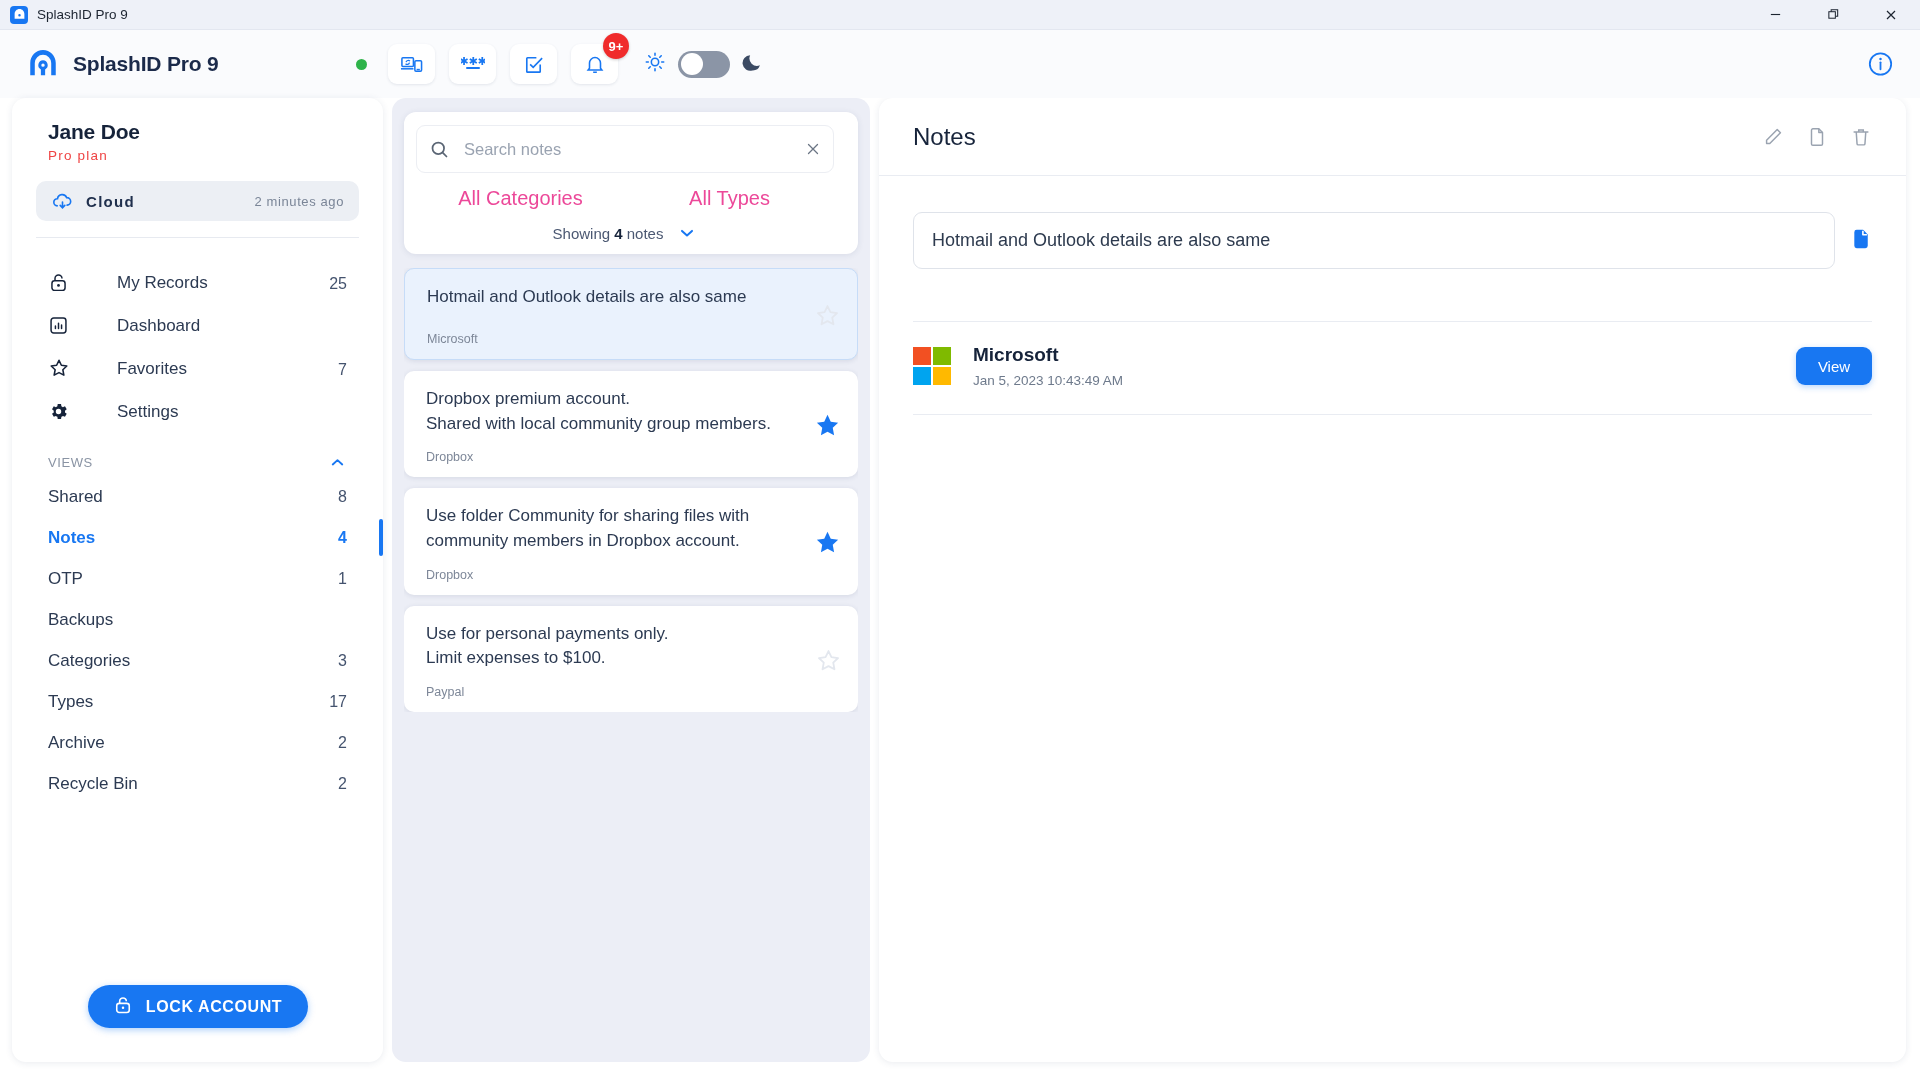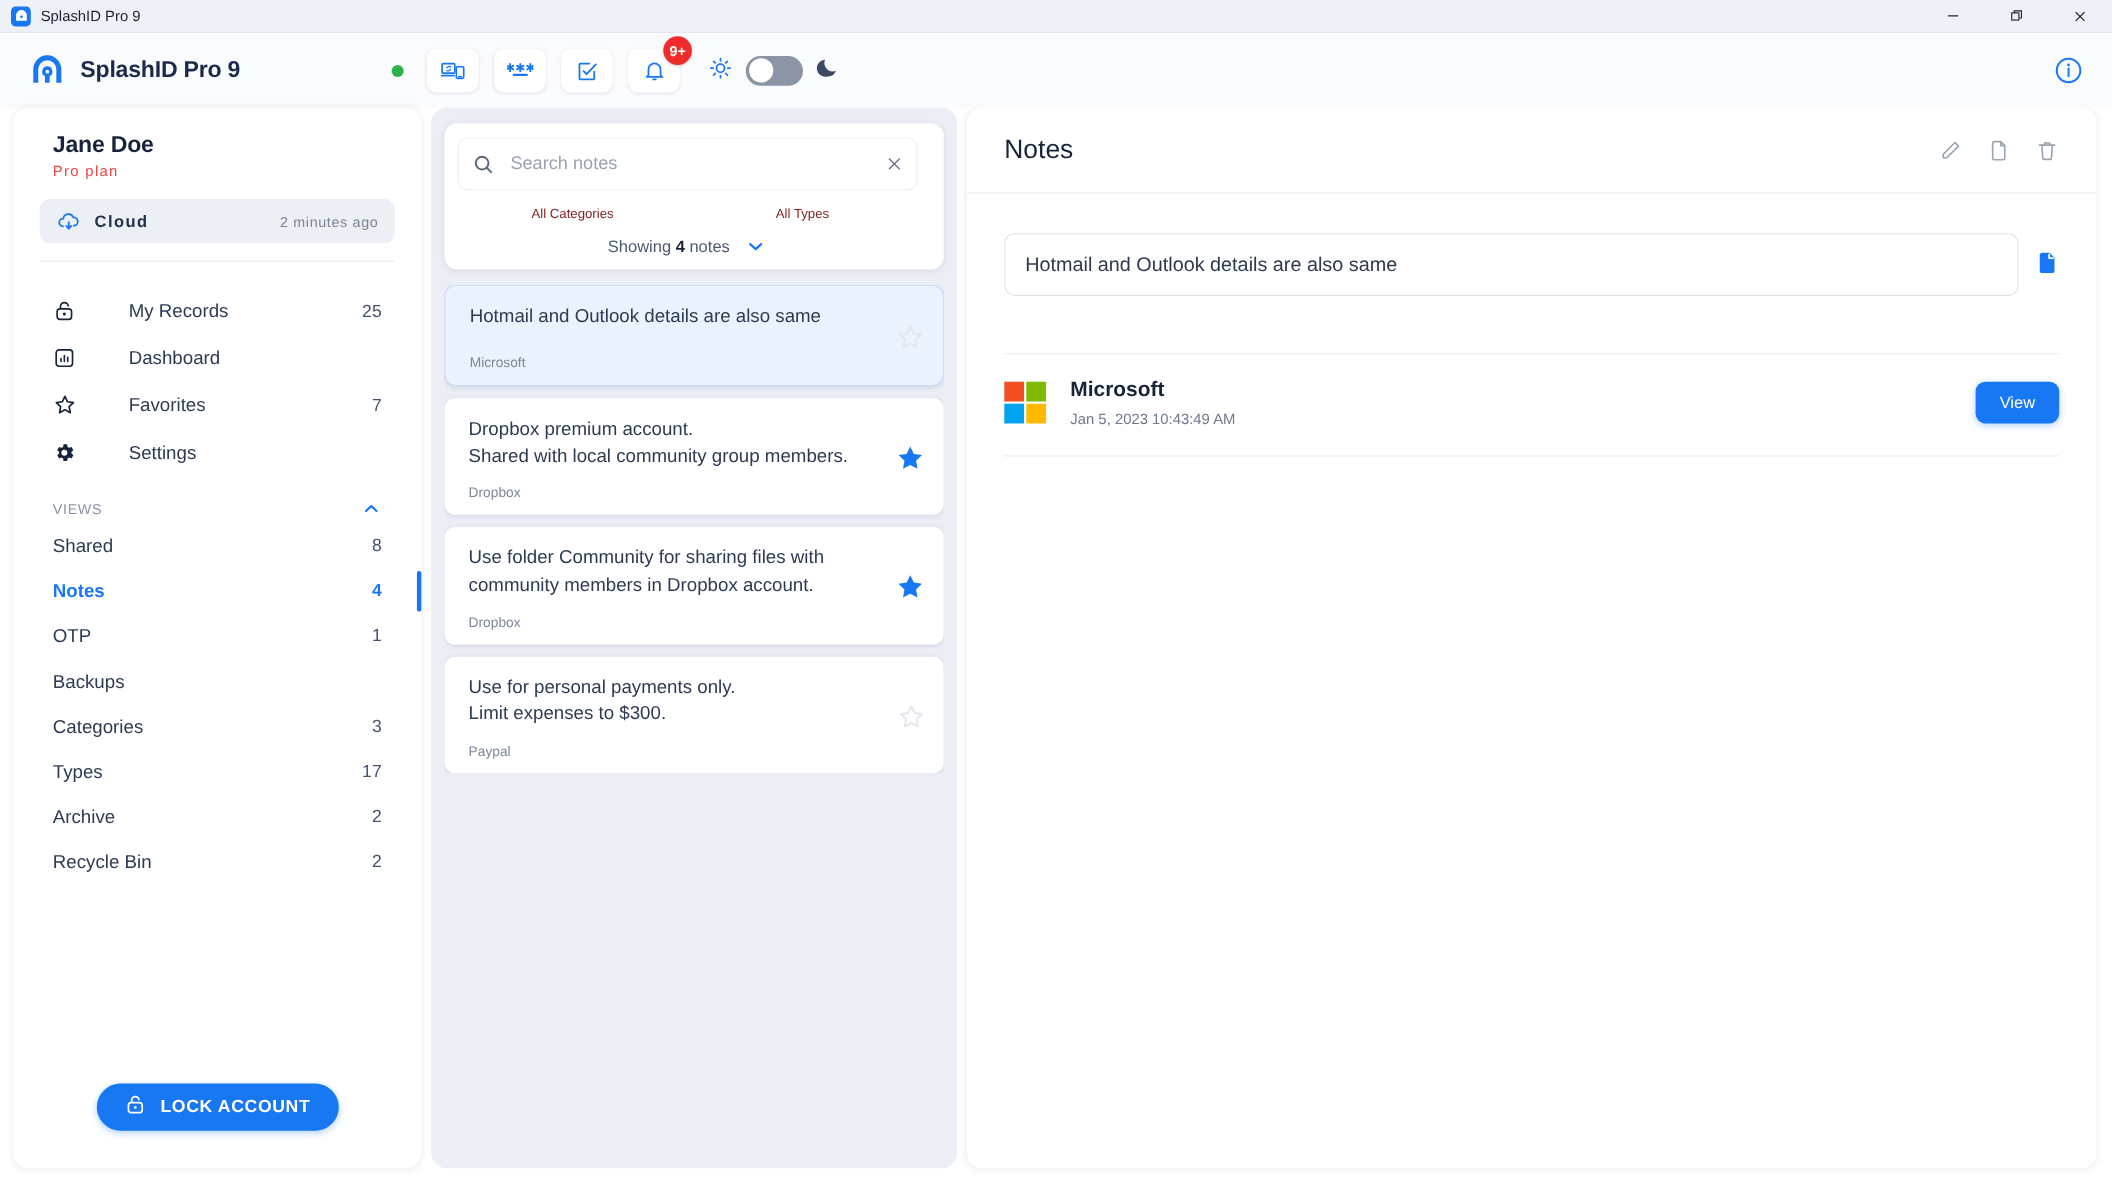--- a/index.html
+++ b/index.html
@@ -191,21 +191,21 @@
   }
   .search-icon { color:#5a6574; display:flex; margin-right: 14px;}
   .search-input {
     flex:1; border:none; outline:none; font-size:16.5px; color:#3b4759;
     font-family:"Liberation Sans", sans-serif; background:transparent;
   }
   .search-input::placeholder { color:#9aa3b1; }
   .search-clear { color:#6b7584; display:flex; padding-left:8px;}
   .filters { display:flex; margin-top: 14px; }
   .filter-btn {
-    flex:1; text-align:center; font-size:12px; color:#7f1d1d;
+    flex:1; text-align:center; font-size:20px; color:#ec4899;
   }
   .showing {
     display:flex; align-items:center; justify-content:center;
     gap: 14px; margin-top: 13px; font-size: 15px; color:#4b5872;
   }
   .showing b { color:#16233a; }
   .showing-chevron { color:#1877f2; display:flex; }
 
   .notes-list { margin-top: 14px; display:flex; flex-direction:column; gap: 11px; overflow:hidden;}
   .note-card {
@@ -571,21 +571,21 @@
         <span class="note-star">
           <svg width="29" height="29" viewBox="0 0 24 24" fill="#1877f2">
             <path d="M12 3.2l2.7 5.6 6.1.85-4.45 4.25 1.1 6.1L12 17.1l-5.45 2.9 1.1-6.1L3.2 9.65l6.1-.85z"></path>
           </svg>
         </span>
       </div>
 
       <div class="note-card">
         <div class="note-body">
           <div class="note-text">Use for personal payments only.
-Limit expenses to $300.</div>
+Limit expenses to $100.</div>
           <div class="note-cat">Paypal</div>
         </div>
         <span class="note-star">
           <svg width="27" height="27" viewBox="0 0 24 24" fill="none" stroke="#e3e7ee" stroke-width="1.6" stroke-linejoin="round">
             <path d="M12 3.6l2.6 5.4 5.9.8-4.3 4.1 1.1 5.9L12 17l-5.3 2.8 1.1-5.9L3.5 9.8l5.9-.8z"></path>
           </svg>
         </span>
       </div>
 
     </div>

